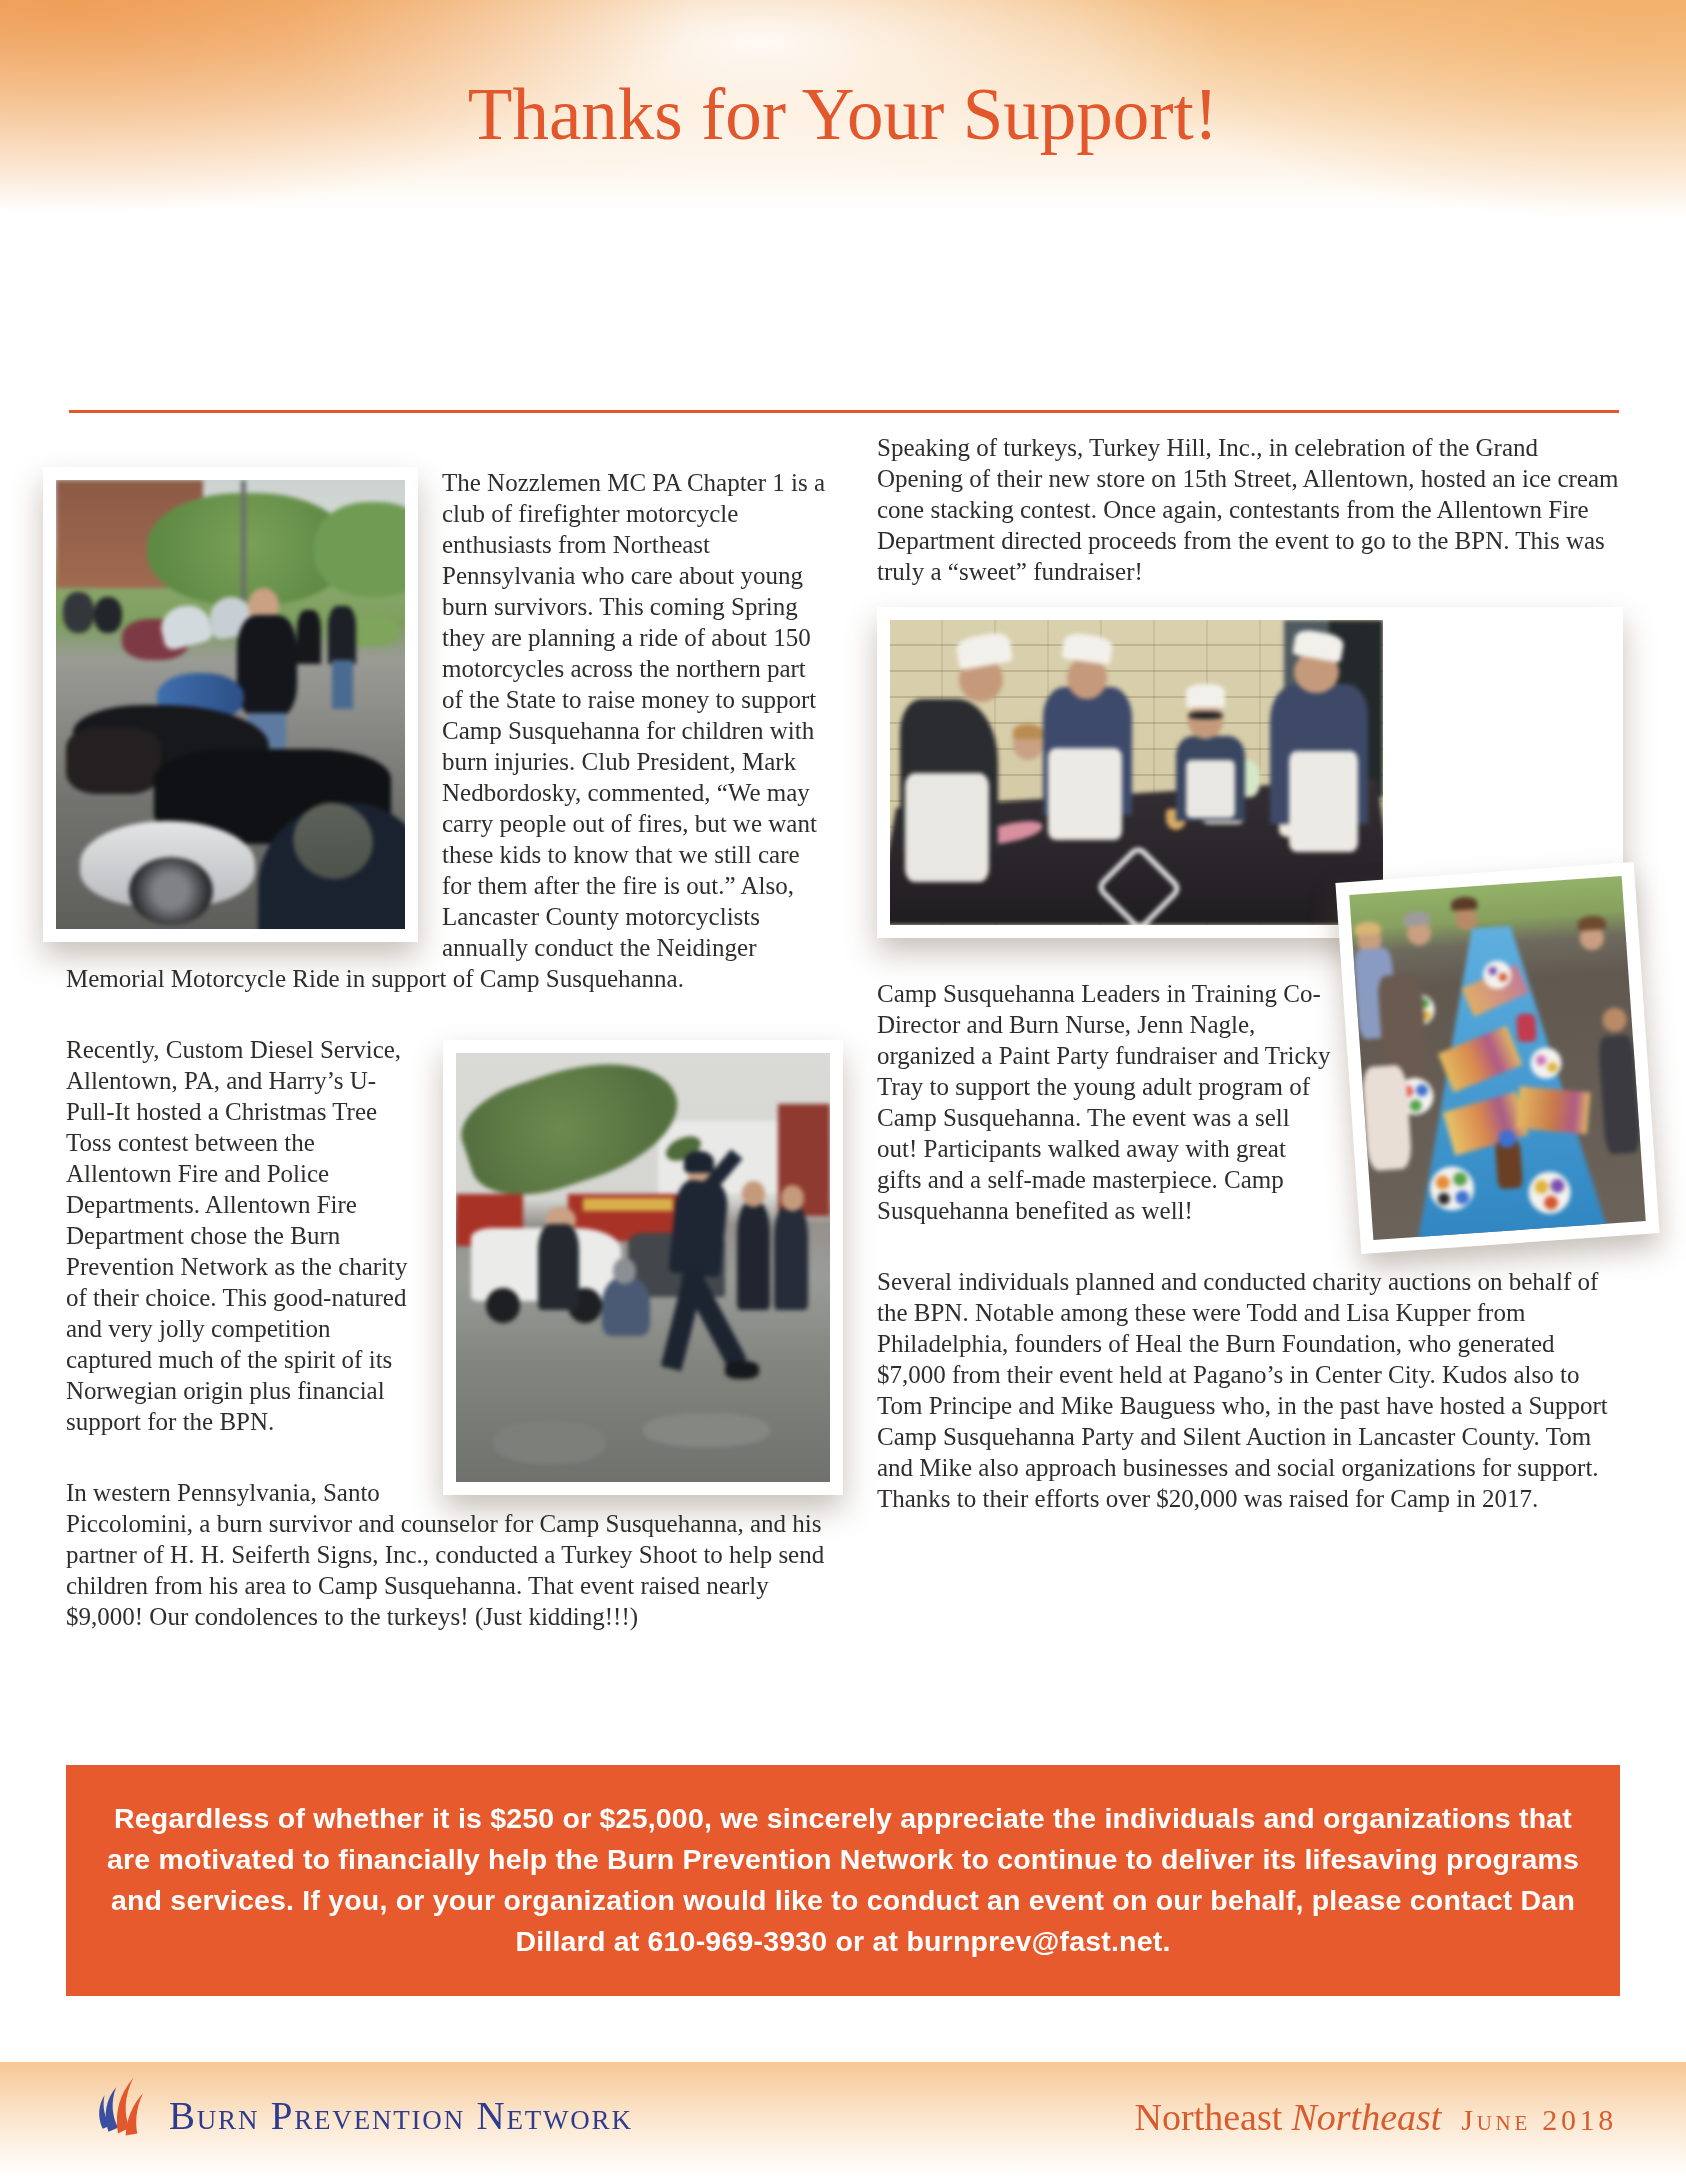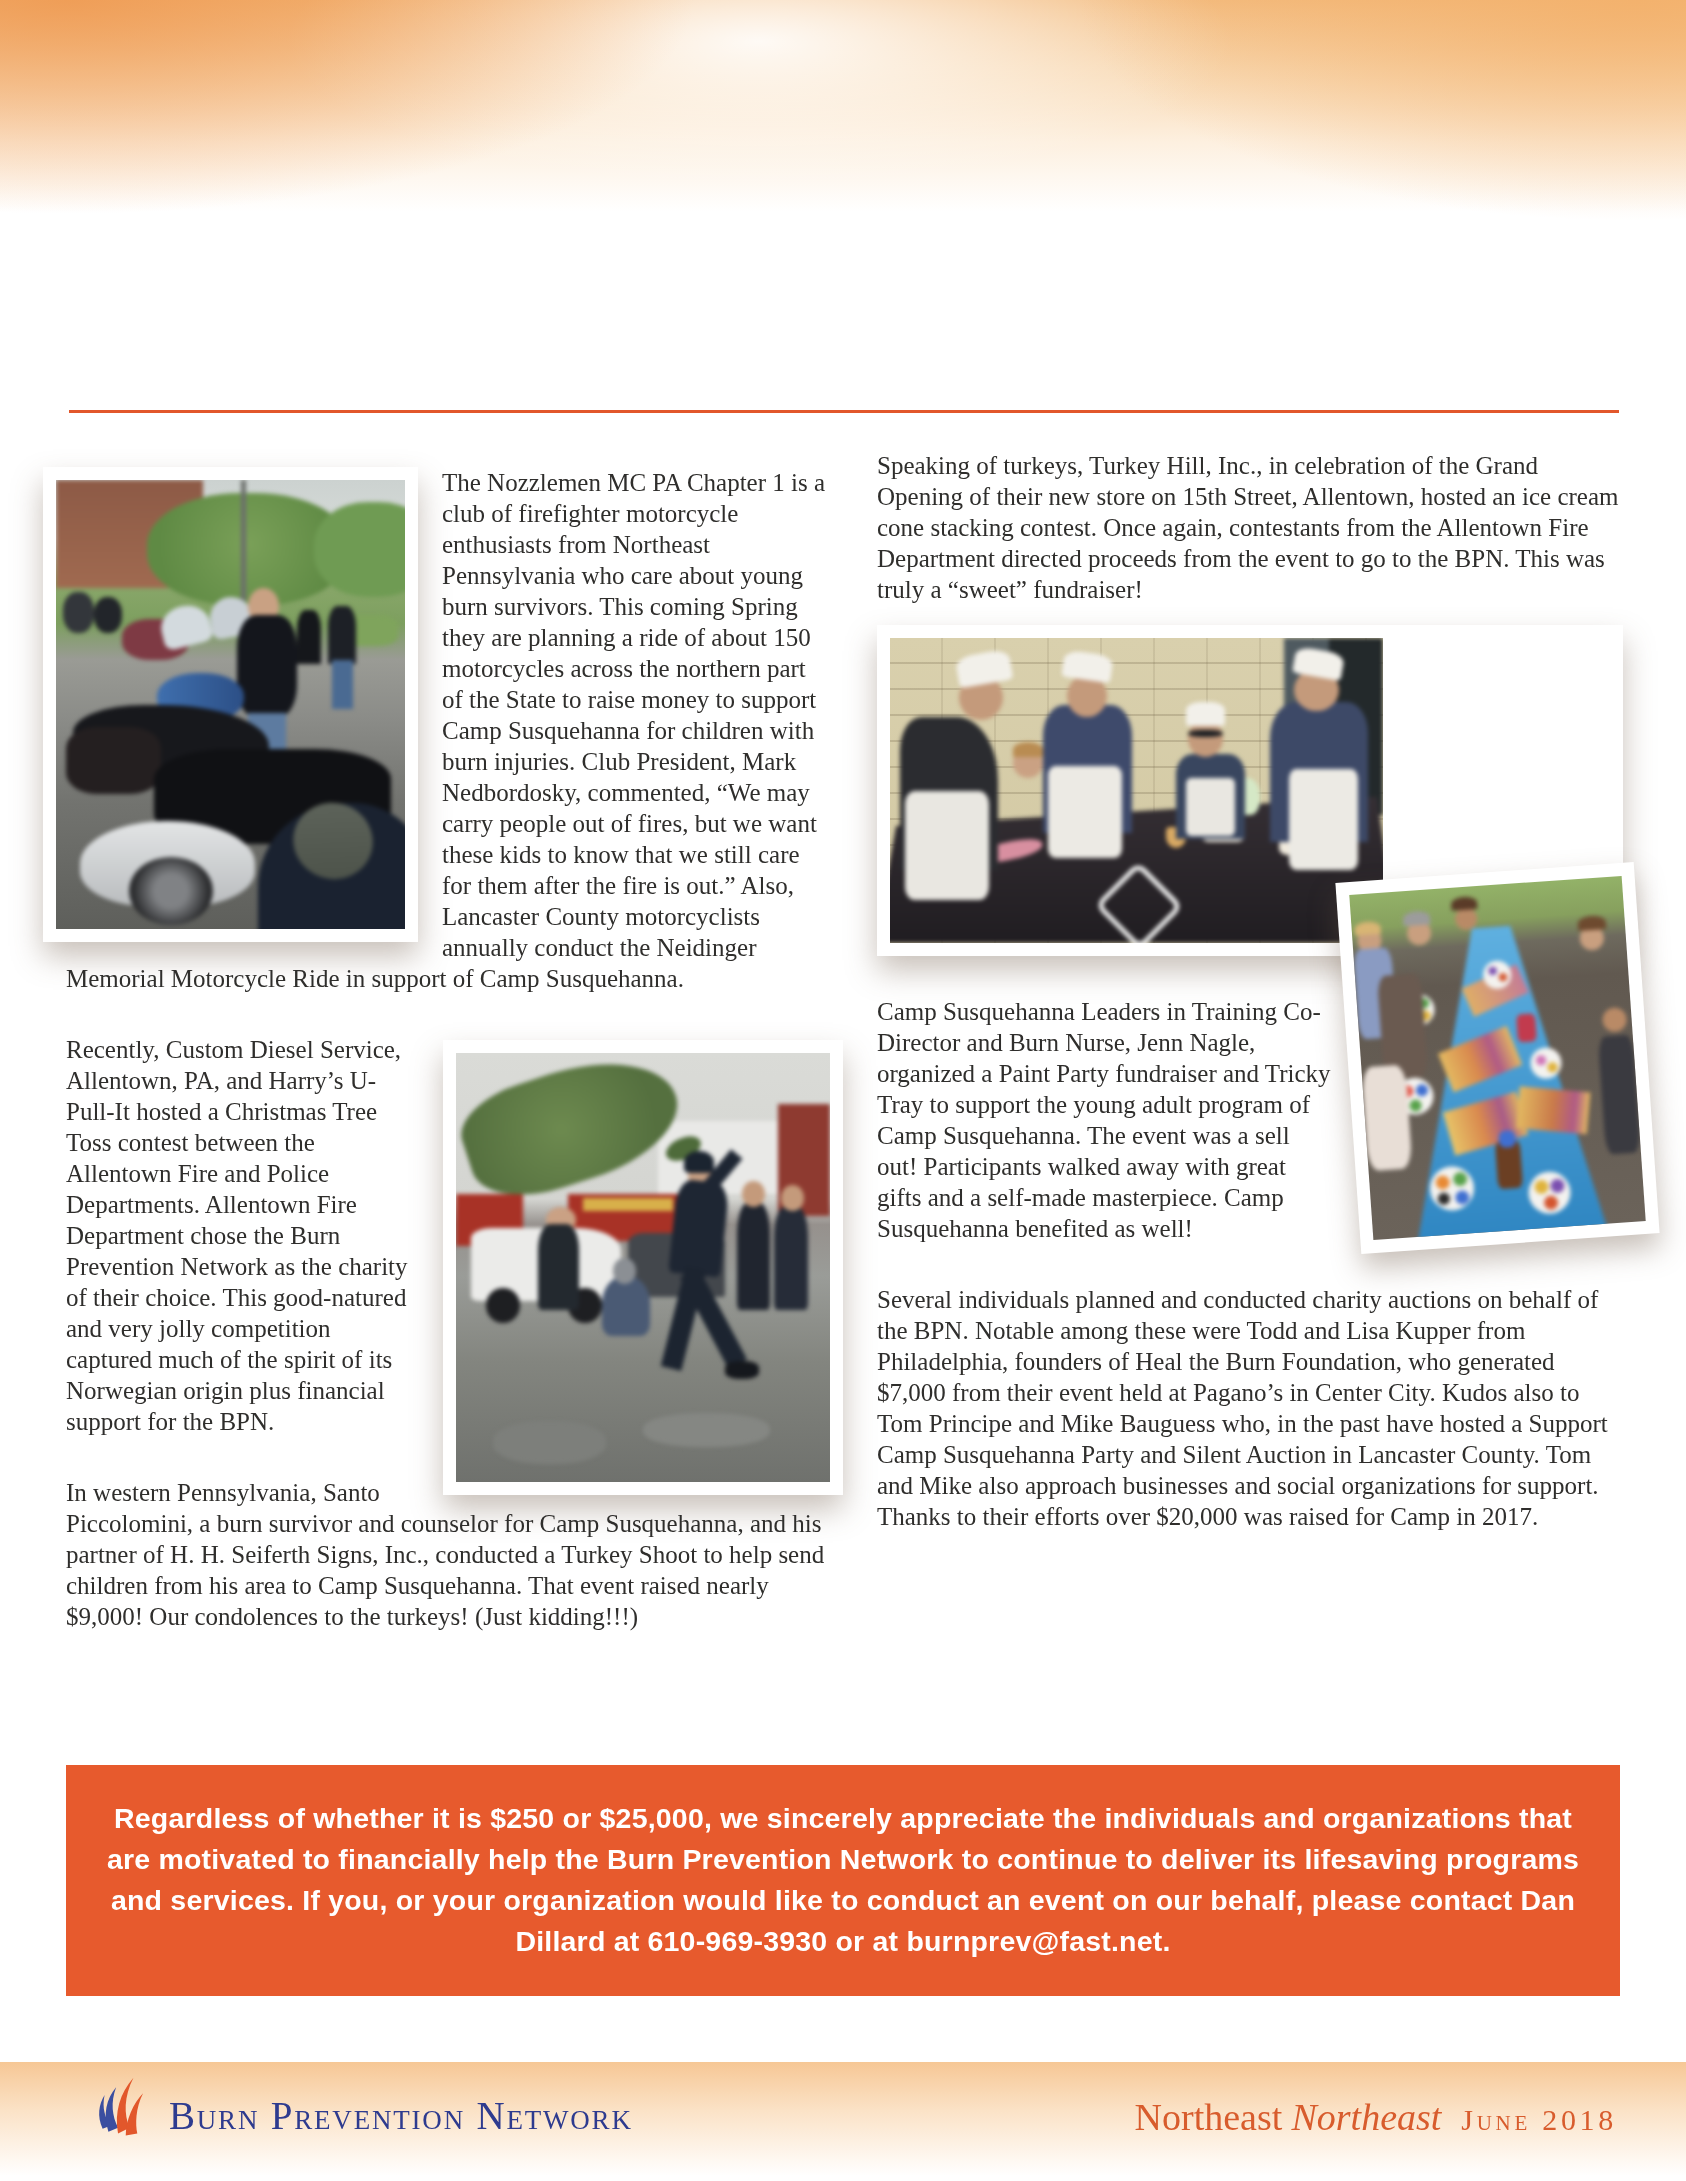--- a/index.html
+++ b/index.html
@@ -25,21 +25,21 @@
     width:1513px; text-align:center;
     font-family:"Liberation Sans", sans-serif; font-size:39px; line-height:52px;
     color:#E4632F;
   }
   .rule { position:absolute; top:410px; left:69px; width:1550px; height:2.8px; background:#E2572B; }
 
   
   .col { position:absolute; font-size:25px; line-height:31px; }
   .col p { margin:0; }
   .col-left  { top:467px; left:66px;  width:766px; }
-  .col-right { top:450px; left:877px; width:746px; }
+  .col-right { top:432px; left:877px; width:746px; }
   .para-gap { margin-top:40px !important; }
 
   
   .photo { background:#fff; padding:13px; box-shadow:0 14.7px 29px rgba(110,90,70,.38); }
   .ph { position:relative; overflow:hidden; }
   .ph .art { position:absolute; inset:0; filter:blur(2.3px); }
   .s { position:absolute; }
 
   .photo-moto { float:left; margin:0 24px 5.5px -23px; }
   .ph-moto { width:349px; height:449px;
@@ -86,20 +86,21 @@
   .footer-pub .pub-serif { font-size:38px; }
   .footer-pub .pub-italic { font-size:38px; font-style:italic; margin-left:9.2px; }
   .footer-pub .pub-issue { font-size:30px; font-variant:small-caps; letter-spacing:3.7px; margin-left:20px; }
 </style>
 </head>
 <body>
 
 <div class="page">
 
   <div class="sky"></div>
+  <div class="title">Thanks for Your Support!</div>
   <div class="rule"></div>
 
   <div class="col col-left">
 
     <div class="photo photo-moto">
       <div class="ph ph-moto">
         <div class="art">
           <div class="s" style="left:0;top:0;width:42%;height:24%;background:linear-gradient(180deg,#8d5a46,#a06a50);"></div>
           <div class="s" style="left:26%;top:3%;width:58%;height:25%;background:radial-gradient(circle at 50% 45%,#7aa058,#5f8a44 75%);border-radius:46%;"></div>
           <div class="s" style="right:-8%;top:5%;width:34%;height:21%;background:#6f9b53;border-radius:45%;"></div>

